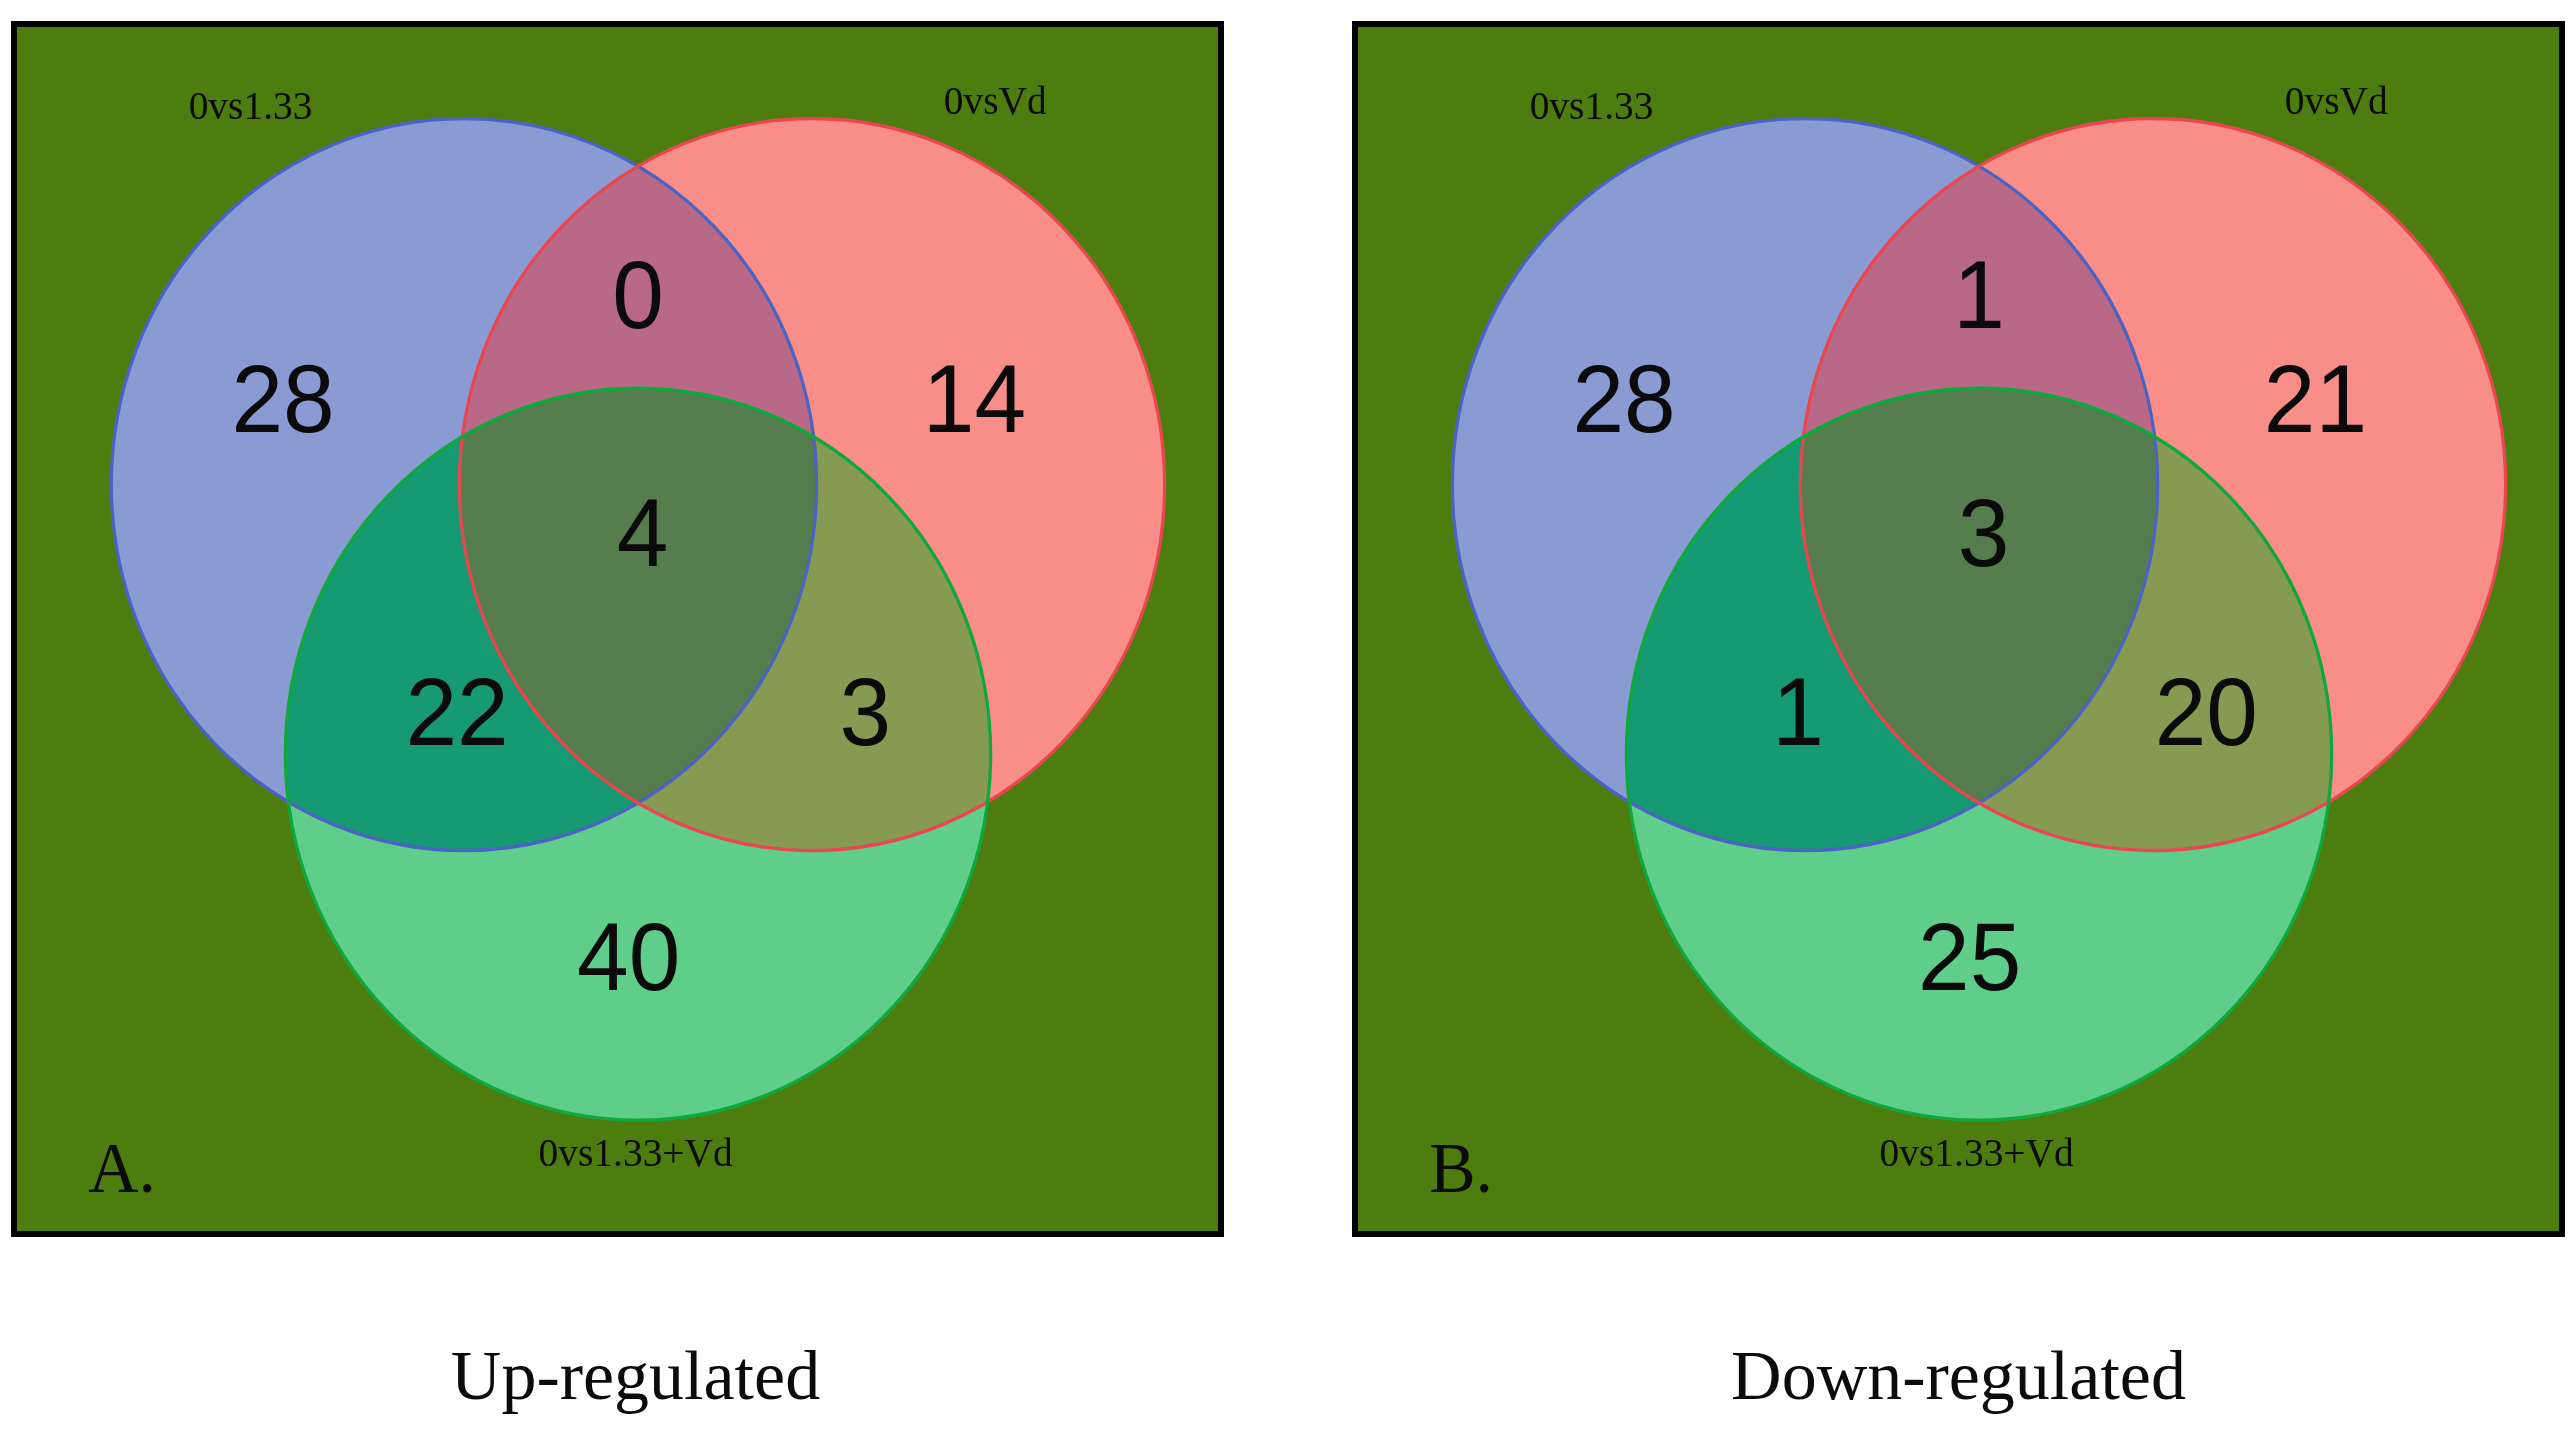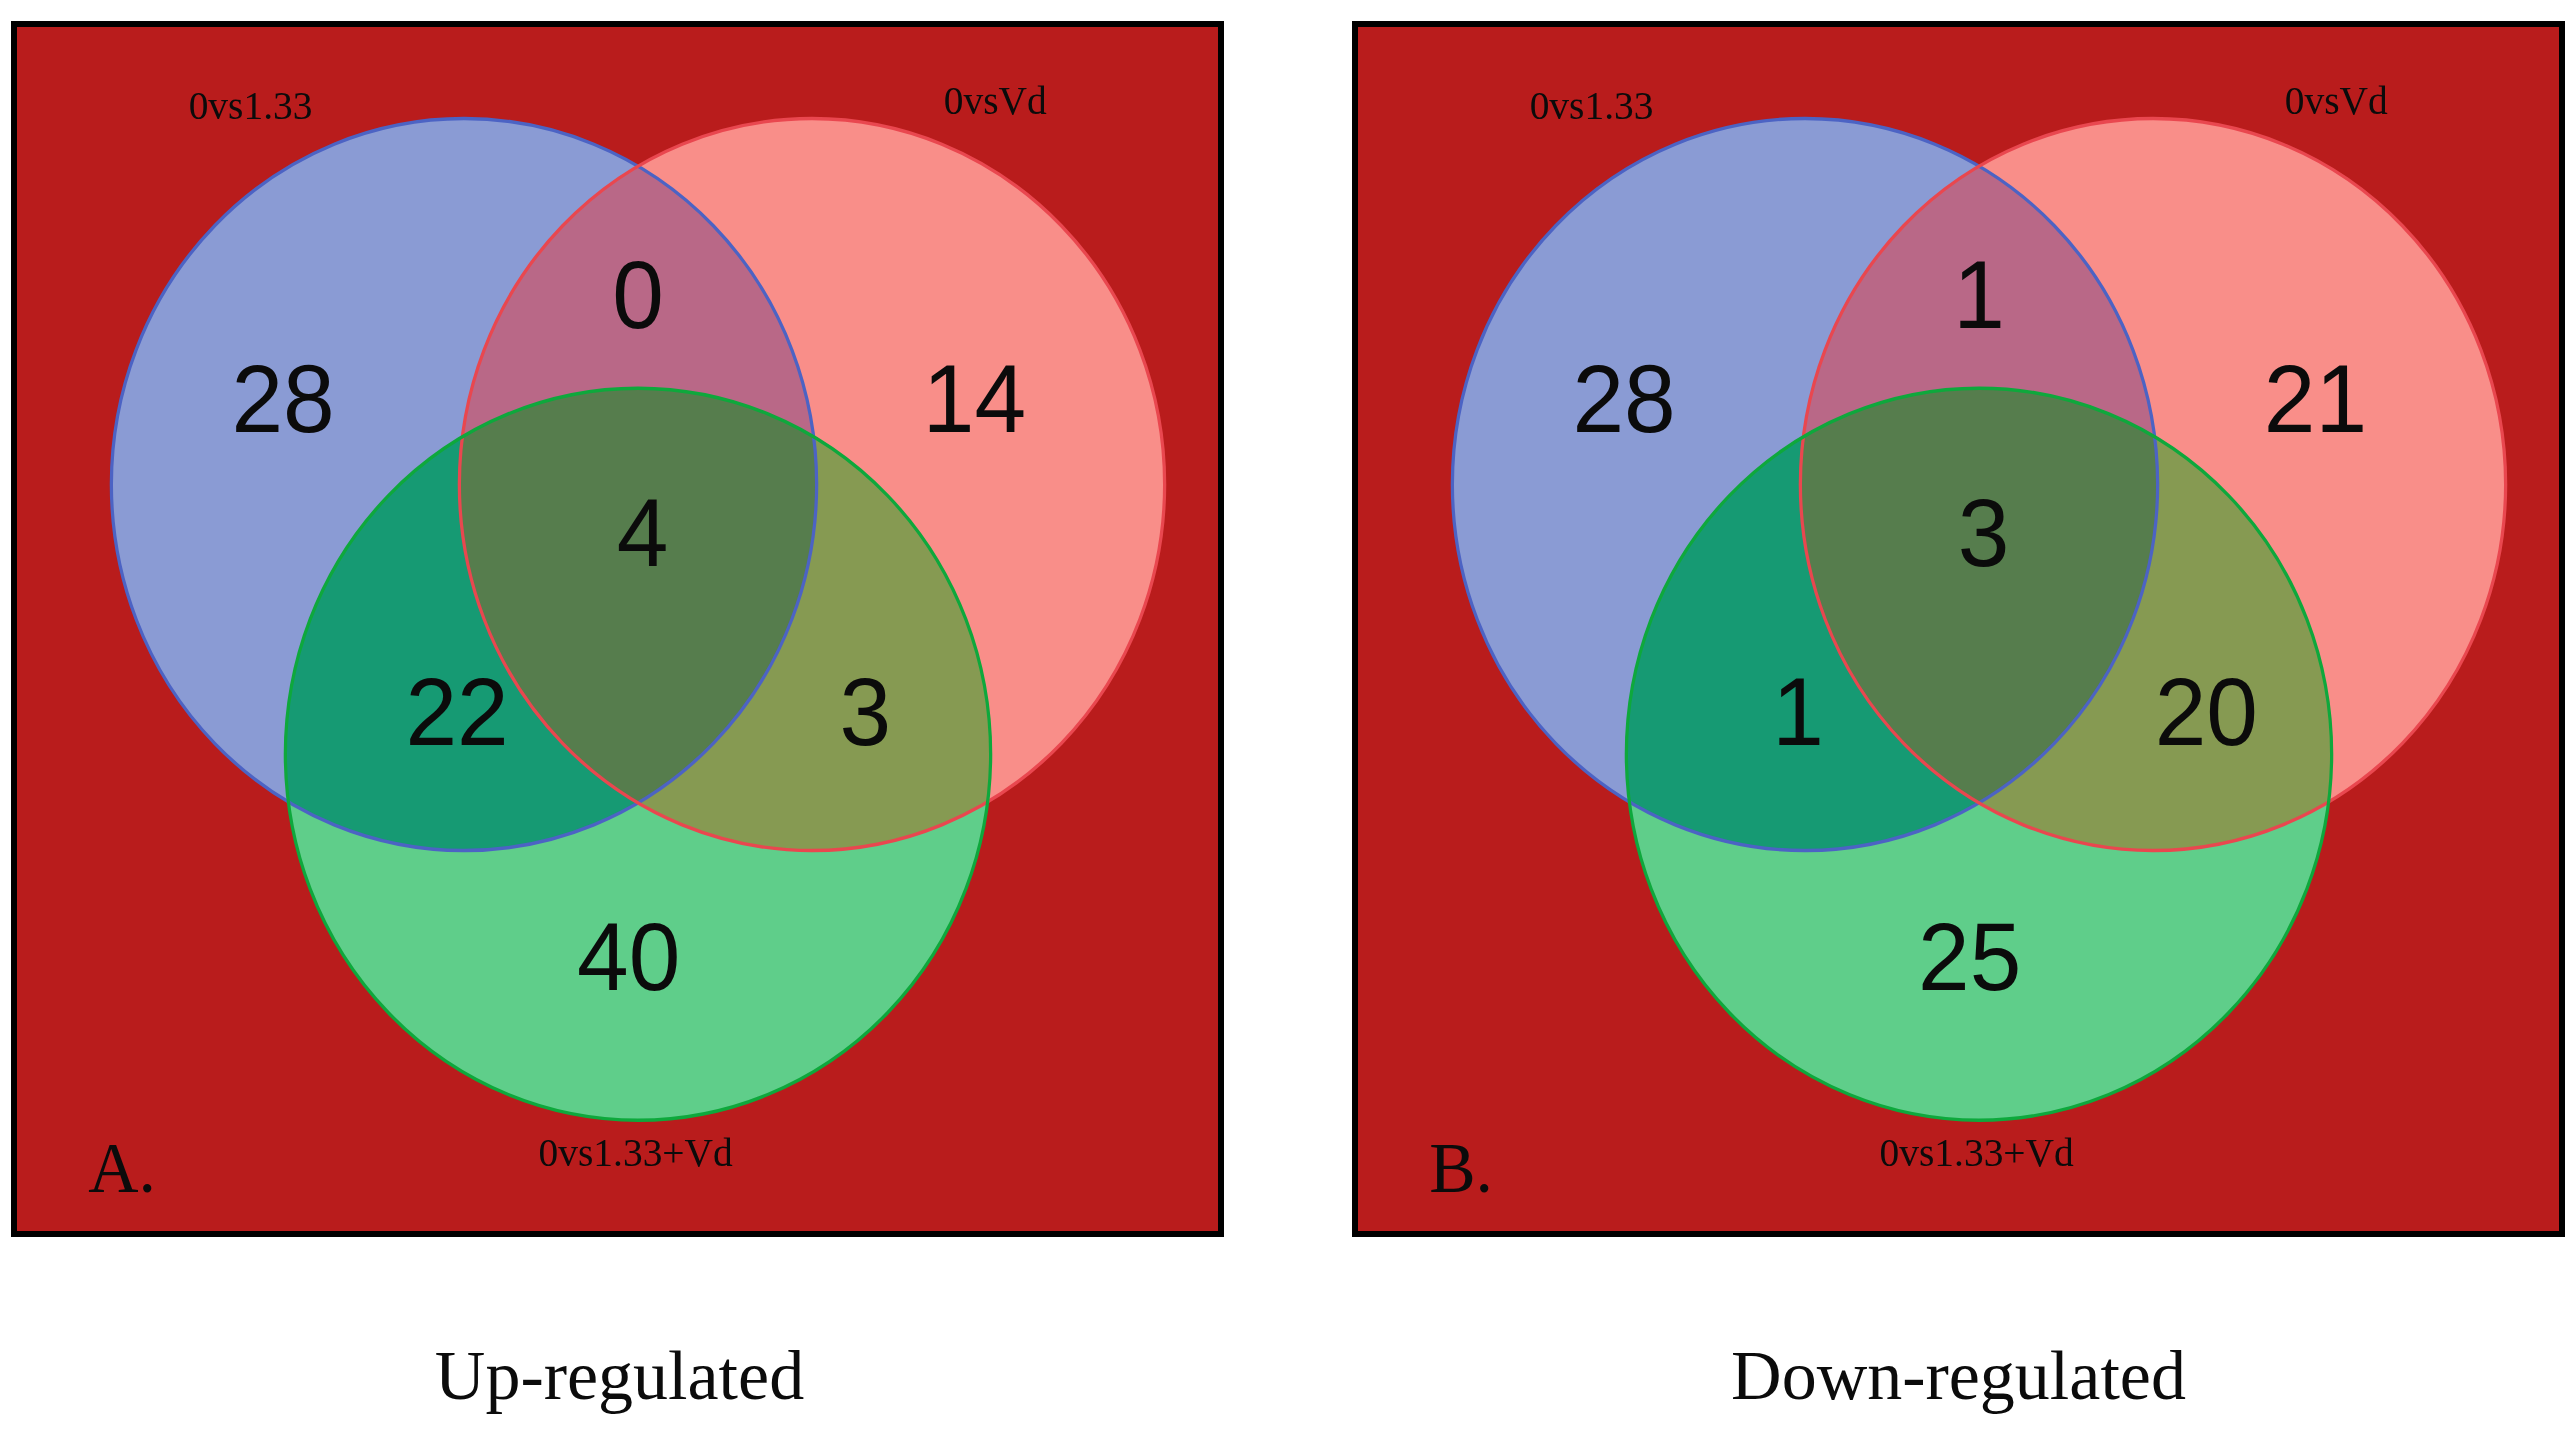--- a/index.html
+++ b/index.html
@@ -13,21 +13,21 @@
     position: relative;
     font-family: "Liberation Serif", serif;
   }
   .panel {
     position: absolute;
     top: 21px;
     width: 1213px;
     height: 1216px;
     box-sizing: border-box;
     border: 6.7px solid #000000;
-    background: #b91c1c;
+    background: #4d7c0f;
     padding-left: 41px;
   }
   #panel-a { left: 11px; }
   #panel-b { left: 1352px; }
   .panel svg {
     width: 100%;
     height: 100%;
     display: block;
   }
   .caption {
@@ -35,21 +35,21 @@
     top: 1328px;
     width: 1213px;
     height: 96px;
     text-align: center;
     font-family: "Liberation Serif", serif;
     font-size: 70px;
     line-height: 96px;
     color: #0b0b0b;
     white-space: nowrap;
   }
-  #caption-a { left: 13px; }
+  #caption-a { left: 29px; }
   #caption-b { left: 1352px; font-family: Liberation Serif, serif; }
   .num {
     font-family: "Liberation Sans", sans-serif;
     font-size: 40px;
     fill: #0b0b0b;
     text-anchor: middle;
   }
   .setlbl {
     font-family: "Liberation Serif", serif;
     font-size: 17px;

